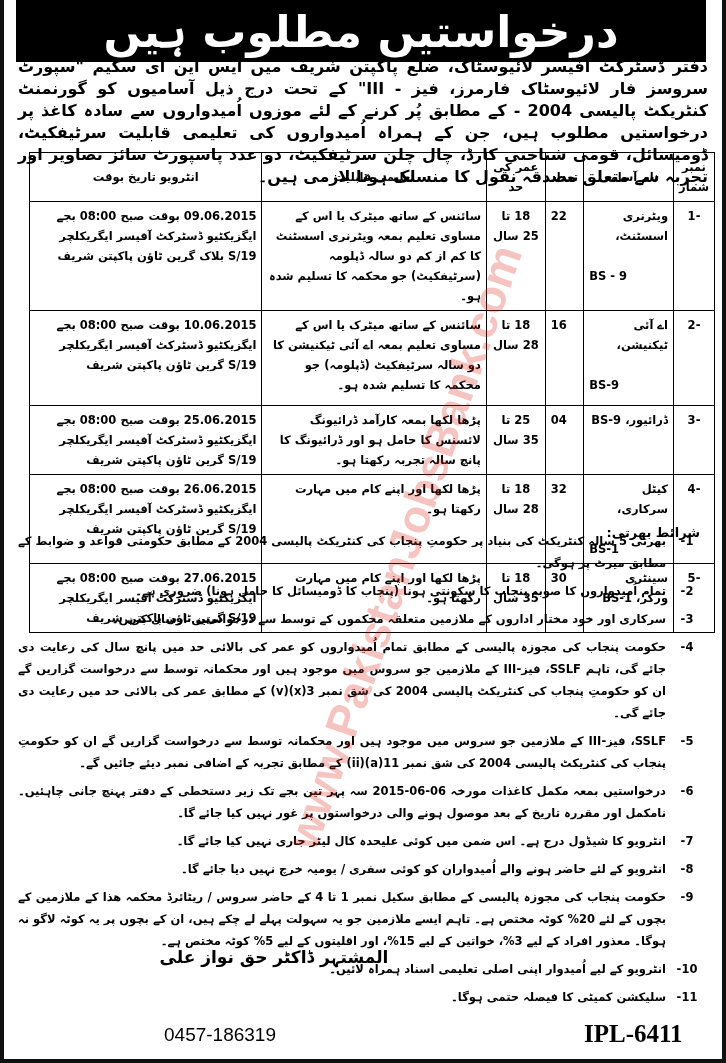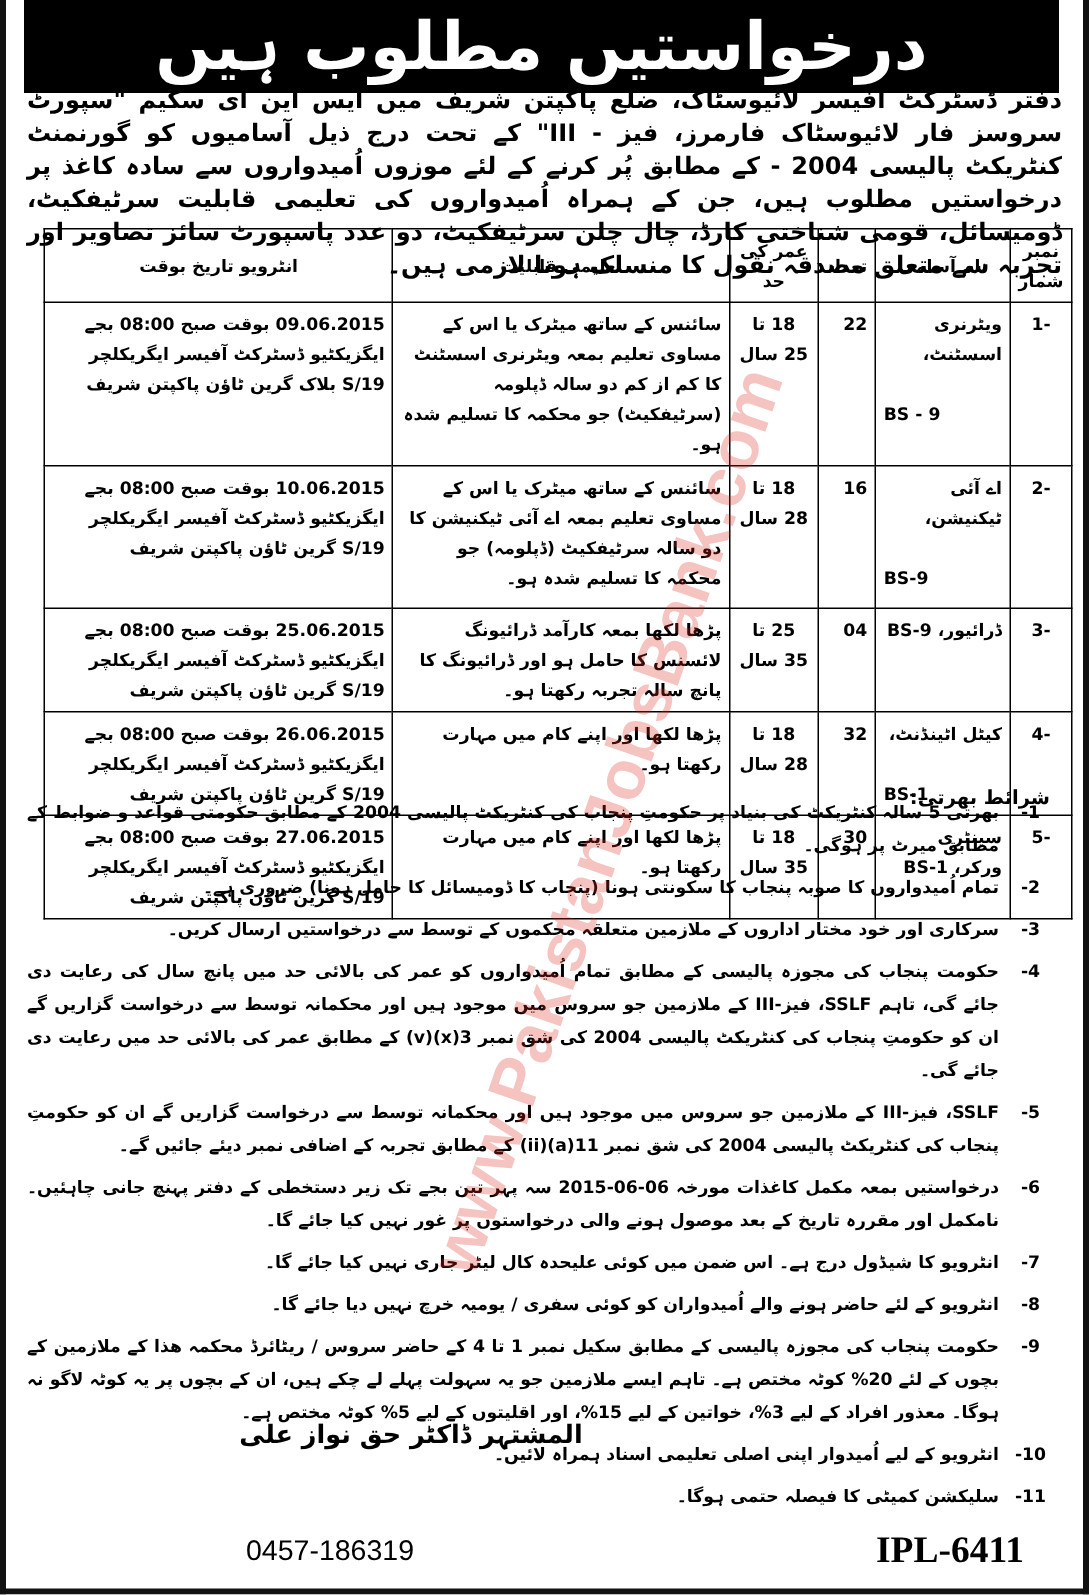--- a/index.html
+++ b/index.html
@@ -28,21 +28,21 @@
   table.posts {
     position: absolute; left: 25px; top: 152px; width: 686px;
     border-collapse: collapse; direction: rtl; font-size: 11.5px; font-weight: bold;
   }
   table.posts th, table.posts td {
     border: 1.5px solid #000; vertical-align: top; padding: 4px 5px; line-height: 20px;
   }
   table.posts th { height: 26px; text-align: center; vertical-align: middle; font-size: 11.5px; }
   table.posts td.num { text-align: center; width: 36px; }
   table.posts td.post { width: 90px; }
-  table.posts td.count { width: 21px; text-align: right; }
+  table.posts td.count { width: 21px; text-align: left; }
   table.posts td.age { width: 59px; text-align: center; }
   table.posts td.qual { width: 225px; }
   table.posts td.date { width: 233px; }
   .grade { display: block; text-align: left; direction: ltr; margin-top: 20px; }
 
   .cond-title {
     position: absolute; right: 22px; top: 525px;
     direction: rtl; font-size: 13px; font-weight: bold;
   }
   .conditions {
@@ -128,21 +128,21 @@
           <span>ڈرائیور، BS-9</span>
         </td>
         <td class="count">04</td>
         <td class="age">25 تا 35 سال</td>
         <td class="qual">پڑھا لکھا بمعہ کارآمد ڈرائیونگ لائسنس کا حامل ہو اور ڈرائیونگ کا پانچ سالہ تجربہ رکھتا ہو۔</td>
         <td class="date">25.06.2015 بوقت صبح 08:00 بجے ایگزیکٹیو ڈسٹرکٹ آفیسر ایگریکلچر 19/S گرین ٹاؤن پاکپتن شریف</td>
       </tr>
       <tr style="height:64px">
         <td class="num">-4</td>
         <td class="post">
-          <span>کیٹل اٹینڈنٹ،</span>
+          <span>کیٹل سرکاری،</span>
           <span class="grade">BS-1</span>
         </td>
         <td class="count">32</td>
         <td class="age">18 تا 28 سال</td>
         <td class="qual">پڑھا لکھا اور اپنے کام میں مہارت رکھتا ہو۔</td>
         <td class="date">26.06.2015 بوقت صبح 08:00 بجے ایگزیکٹیو ڈسٹرکٹ آفیسر ایگریکلچر 19/S گرین ٹاؤن پاکپتن شریف</td>
       </tr>
       <tr style="height:56px">
         <td class="num">-5</td>
         <td class="post">

